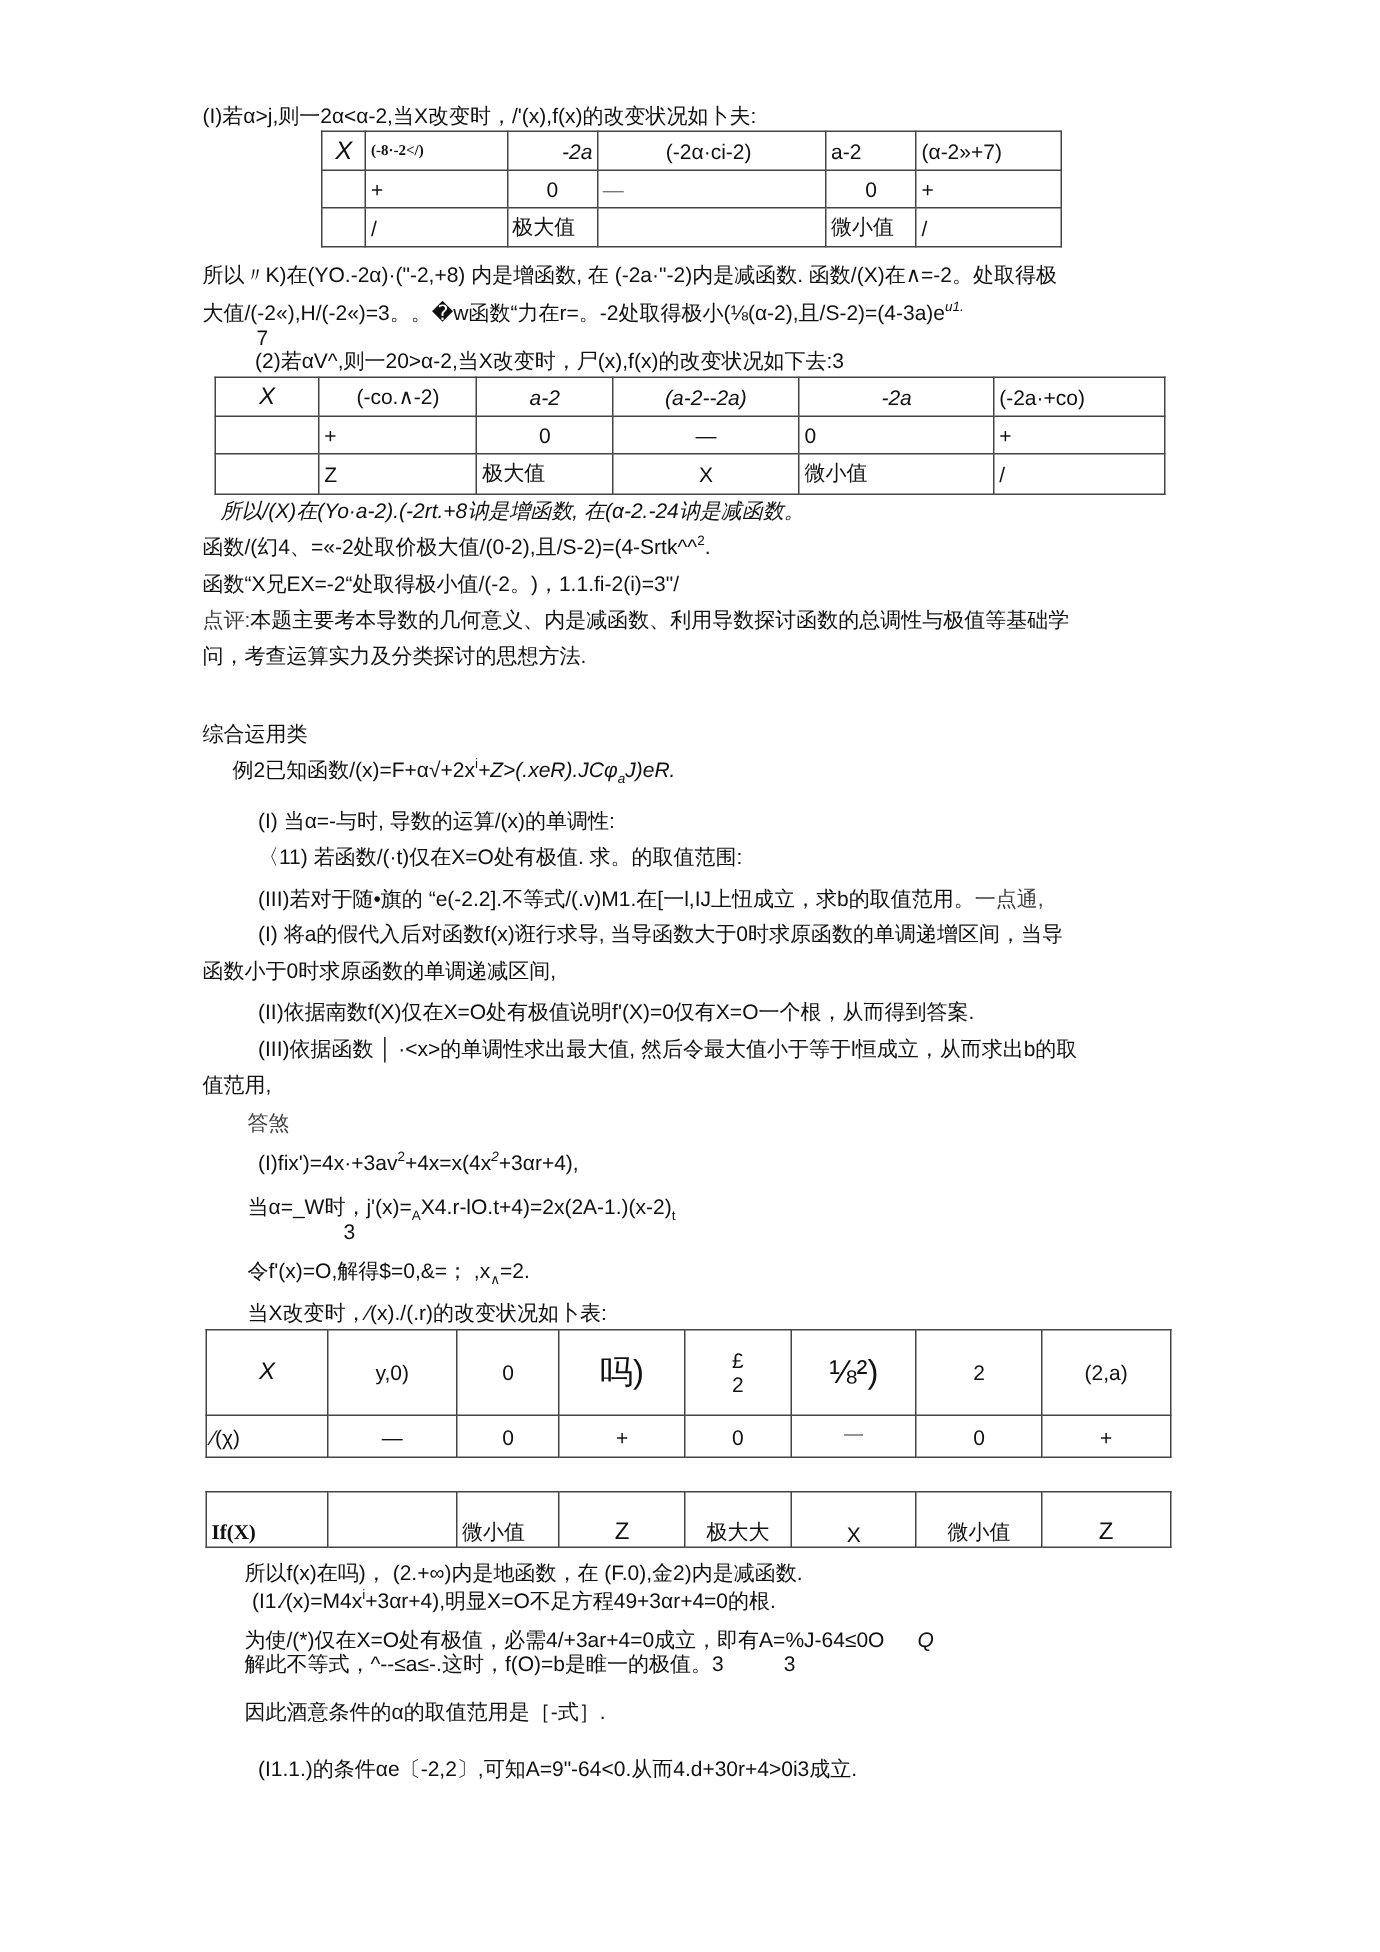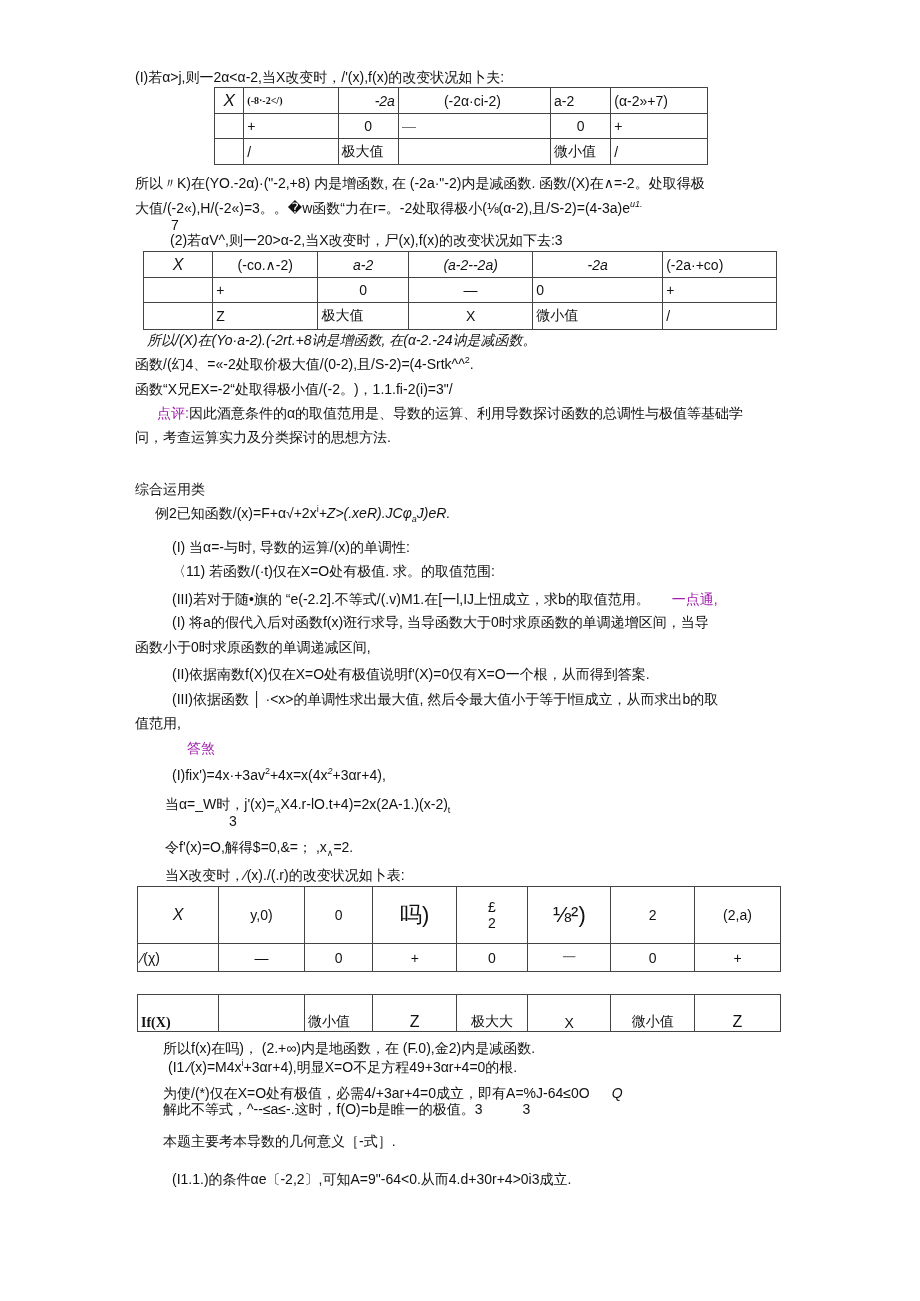--- a/index.html
+++ b/index.html
@@ -1,19 +1,19 @@
 <!DOCTYPE html>
 <html><head>
 <meta charset="utf-8">
 <style>
   html, body { margin:0; padding:0; background:#ffffff; }
   body { width:920px; height:1301px; position:relative; overflow:hidden;
          font-family:"Liberation Sans","DejaVu Sans",sans-serif; color:#111; font-size:14px; }
   .line { position:absolute; white-space:nowrap; font-size:14px; line-height:18px; }
-  .red { color:#a21caf;margin-left:22px; }
+  .red { color:#404040; }
   .sub { font-size:9px; position:relative; top:4px; }
   .sup { font-size:9px; position:relative; top:-6px; }
   table.t { position:absolute; border-collapse:collapse; }
   table.t td { border:1px solid #444; padding:0 3px; font-size:14px; white-space:nowrap; vertical-align:middle; }
   .c { text-align:center; }
   .it { font-style:italic; }
   .serif { font-family:"Liberation Serif","DejaVu Serif",serif; }
   .small { font-size:10px !important; }
   .big { font-size:22px !important; }
 </style>
@@ -82,21 +82,21 @@
     <td class="c">X</td>
     <td>微小值</td>
     <td>/</td>
   </tr>
 </tbody>
   </table>
 
 <div class="line" style="left:147px;top:331px;font-style:italic;">所以/(X)在(Yo·a-2).(-2rt.+8讷是增函数, 在(α-2.-24讷是减函数。</div>
 <div class="line" style="left:135px;top:355px;"><span>函数/(幻4、=«-2处取价极大值/(0-2),且/S-2)=(4-Srtk^^</span><span class="sup">2</span><span>.</span></div>
 <div class="line" style="left:135px;top:380px;">函数“X兄EX=-2“处取得极小值/(-2。)，1.1.fi-2(i)=3"/</div>
-<div class="line" style="left:135px;top:404px;"><span class="red">点评:</span><span>因此酒意条件的α的取值范用是、导数的运算、利用导数探讨函数的总调性与极值等基础学</span></div>
+<div class="line" style="left:135px;top:404px;"><span class="red">点评:</span><span>本题主要考本导数的几何意义、内是减函数、利用导数探讨函数的总调性与极值等基础学</span></div>
 <div class="line" style="left:135px;top:428px;">问，考查运算实力及分类探讨的思想方法.</div>
 
 <div class="line" style="left:135px;top:480px;">综合运用类</div>
 <div class="line" style="left:155px;top:504px;"><span>例2已知函数/(x)=F+α√+2x</span><span class="sup">i</span><span class="it">+Z&gt;(.xeR).JCφ</span><span class="sub it">a</span><span class="it">J)eR.</span></div>
 <div class="line" style="left:172px;top:538px;">(I) 当α=-与时, 导数的运算/(x)的单调性:</div>
 <div class="line" style="left:172px;top:562px;">〈11) 若函数/(·t)仅在X=O处有极值. 求。的取值范围:</div>
 <div class="line" style="left:172px;top:590px;"><span>(III)若对于随•旗的 “e(-2.2].不等式/(.v)M1.在[一l,IJ上忸成立，求b的取值范用。</span><span class="red">一点通,</span></div>
 <div class="line" style="left:172px;top:613px;">(I) 将a的假代入后对函数f(x)诳行求导, 当导函数大于0时求原函数的单调递增区间，当导</div>
 <div class="line" style="left:135px;top:638px;">函数小于0时求原函数的单调递减区间,</div>
 <div class="line" style="left:172px;top:665px;">(II)依据南数f(X)仅在X=O处有极值说明f'(X)=0仅有X=O一个根，从而得到答案.</div>
@@ -148,14 +148,14 @@
     <td class="c" style="width:60px;vertical-align:bottom;">微小值</td>
     <td class="c" style="width:62px;vertical-align:bottom;font-size:16px;">Z</td>
   </tr>
 </tbody>
   </table>
 
 <div class="line" style="left:163px;top:1039px;">所以f(x)在吗)， (2.+∞)内是地函数，在 (F.0),金2)内是减函数.</div>
 <div class="line" style="left:168px;top:1058px;"><span>(I1.⁄(x)=M4x</span><span class="sup">i</span><span>+3αr+4),明显X=O不足方程49+3αr+4=0的根.</span></div>
 <div class="line" style="left:163px;top:1084px;"><span>为使/(*)仅在X=O处有极值，必需4/+3ar+4=0成立，即有A=%J-64≤0O</span><span class="it" style="margin-left:22px;">Q</span></div>
 <div class="line" style="left:163px;top:1100px;"><span>解此不等式，^--≤a≤-.这时，f(O)=b是睢一的极值。3</span><span style="margin-left:40px;">3</span></div>
-<div class="line" style="left:163px;top:1132px;">本题主要考本导数的几何意义［-式］.</div>
+<div class="line" style="left:163px;top:1132px;">因此酒意条件的α的取值范用是［-式］.</div>
 <div class="line" style="left:172px;top:1170px;">(I1.1.)的条件αe〔-2,2〕,可知A=9"-64&lt;0.从而4.d+30r+4&gt;0i3成立.</div>
 
 </body></html>

